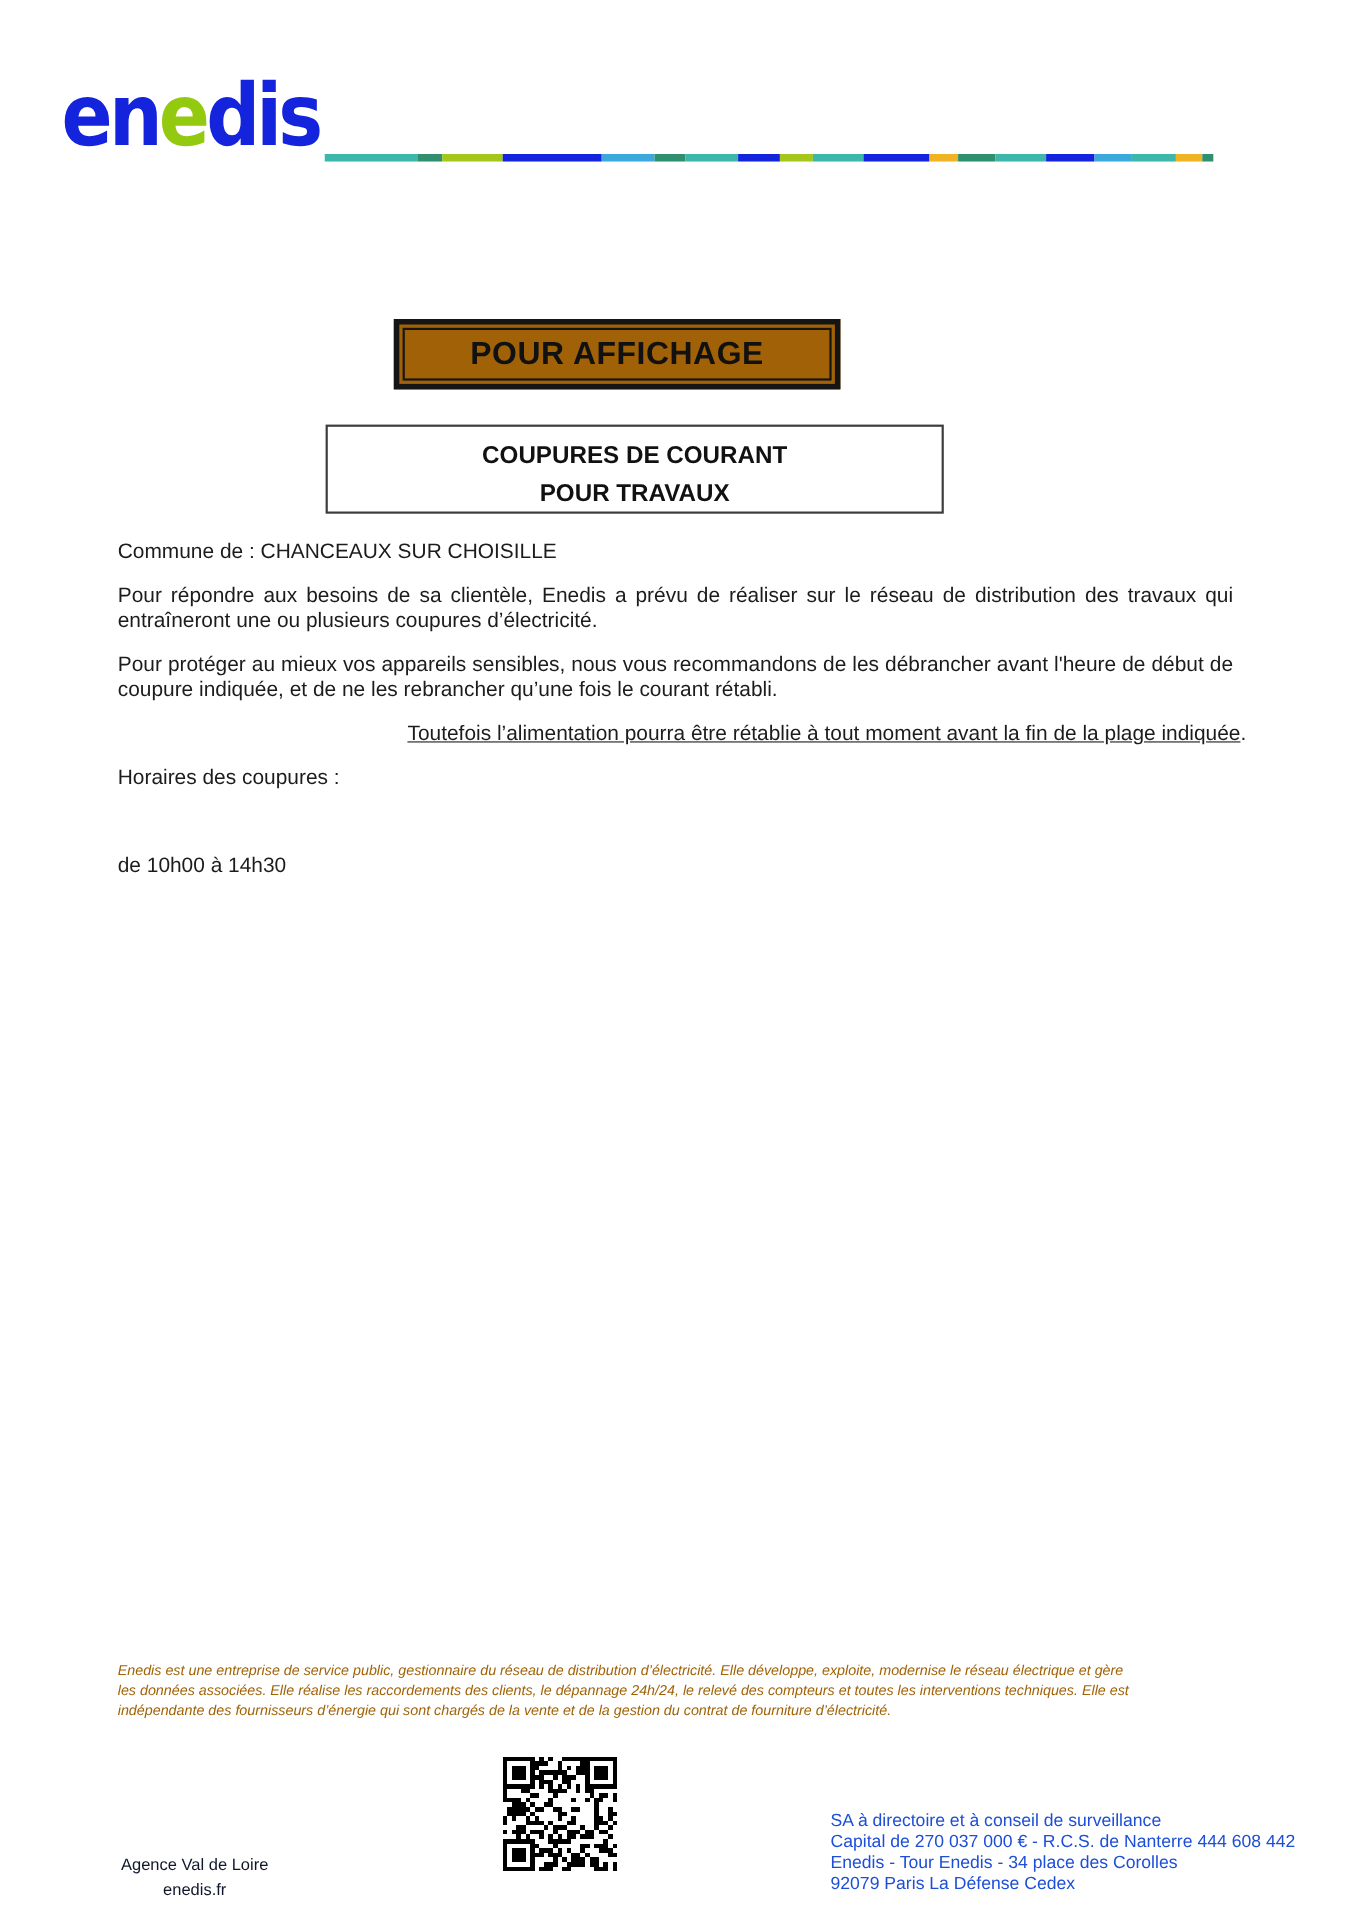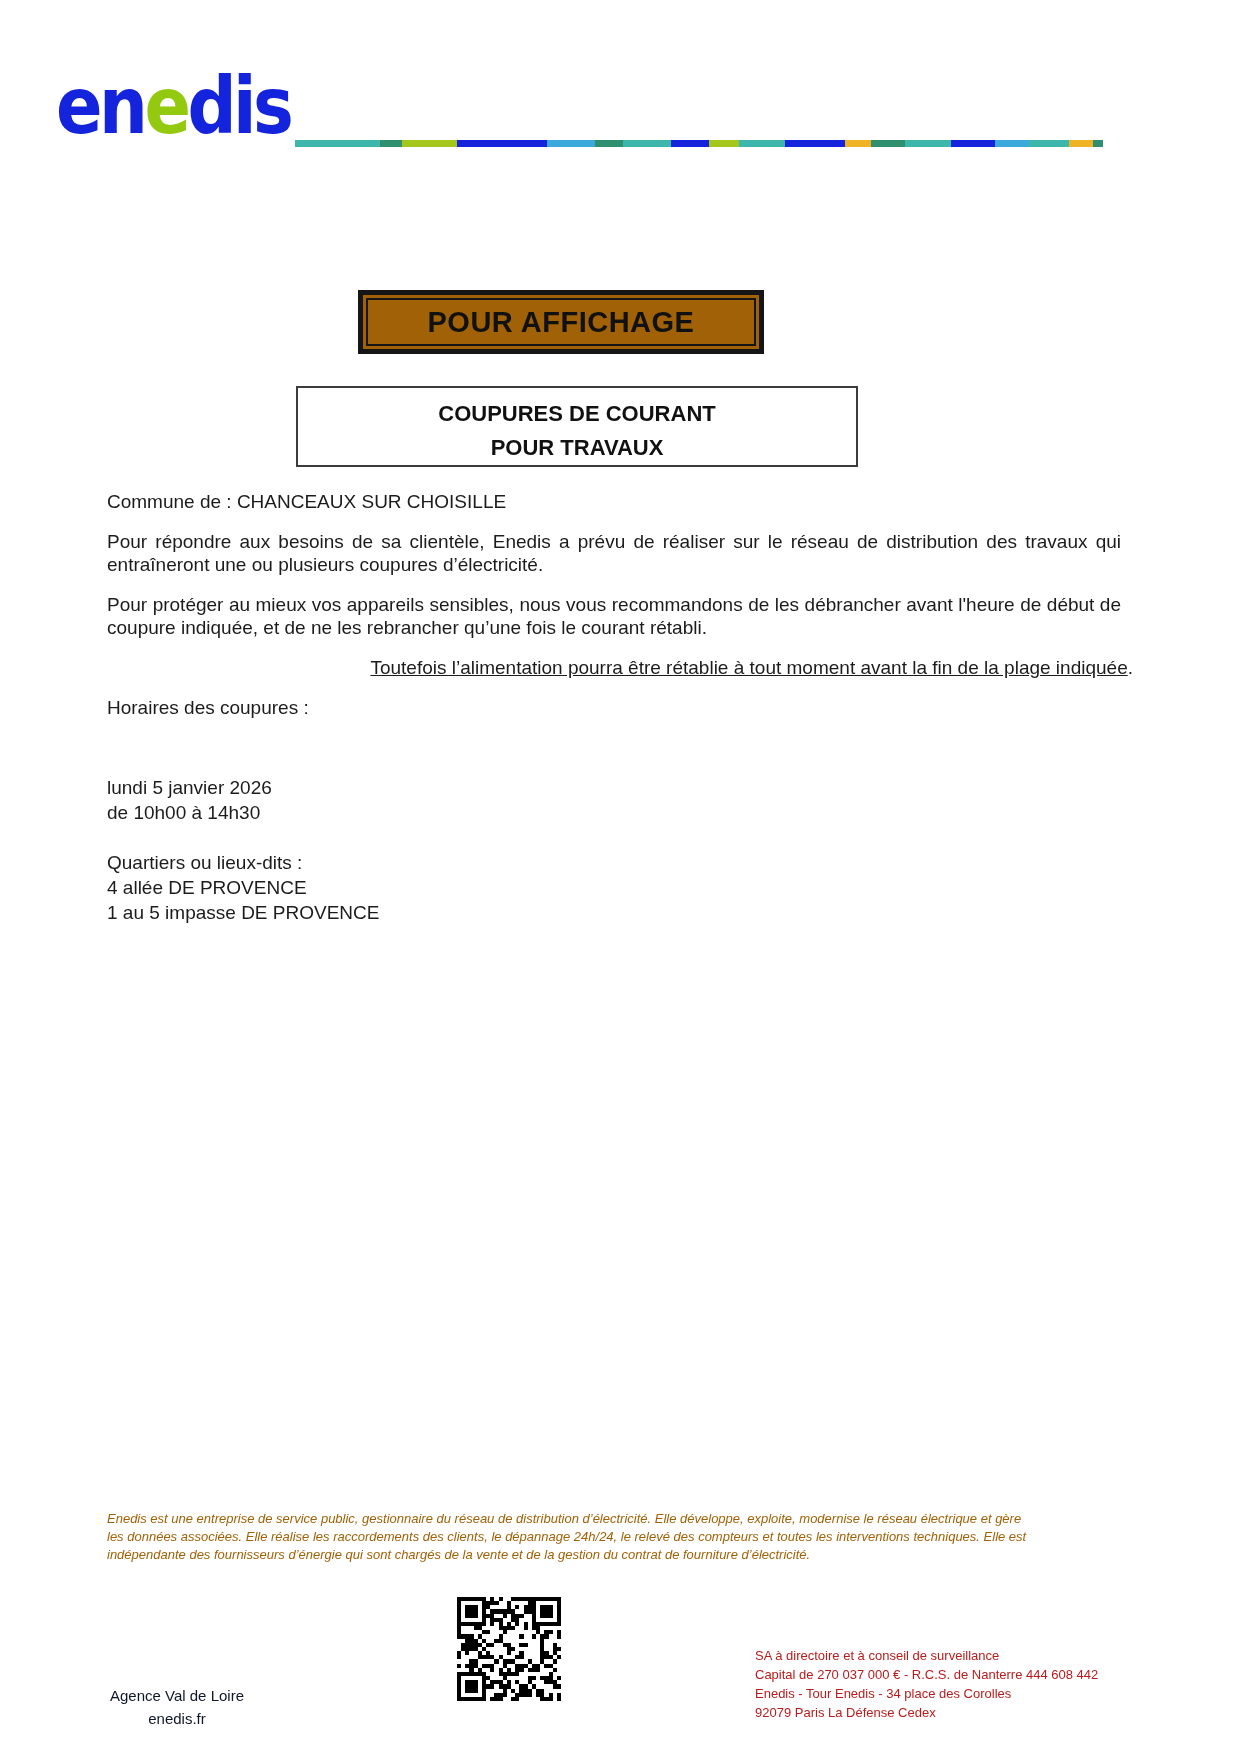--- a/index.html
+++ b/index.html
@@ -55,21 +55,21 @@
     font-size:13px;line-height:18px;font-style:italic;color:#a16207;
   }
   .qr{position:absolute;left:457px;top:1597px;width:104px;height:104px;}
   .agency-block{
     position:absolute;left:110px;top:1684px;
     font-size:15px;line-height:23px;color:#0f172a;text-align:center;
   }
   .agency-block .site{font-weight:normal;}
   .company-block{
     position:absolute;left:755px;top:1646px;
-    font-size:13px;line-height:19px;color:#b91c1c;
+    font-size:16px;line-height:19px;color:#1d4ed8;
   }
 </style>
 </head>
 <body>
 
 <div class="logo">
   <span class="blue">en</span><span class="green">e</span><span class="blue">dis</span>
 </div>
 <div class="sep-line">
     <span style="background: rgb(61, 183, 172); width: 85px;"></span>
@@ -101,27 +101,21 @@
   <div>COUPURES DE COURANT</div>
   <div>POUR TRAVAUX</div>
 </div>
 
 <div class="content">
   <div class="line">Commune de : CHANCEAUX SUR CHOISILLE</div>
   <div class="para">Pour répondre aux besoins de sa clientèle, Enedis a prévu de réaliser sur le réseau de distribution des travaux qui entraîneront une ou plusieurs coupures d’électricité.</div>
   <div class="para">Pour protéger au mieux vos appareils sensibles, nous vous recommandons de les débrancher avant l'heure de début de coupure indiquée, et de ne les rebrancher qu’une fois le courant rétabli.</div>
   <div class="toutefois"><span class="ul">Toutefois l’alimentation pourra être rétablie à tout moment avant la fin de la plage indiquée</span><span>.</span></div>
   <div class="horaires">Horaires des coupures :</div>
-  <div class="sched">lundi 5 janvier 2026</div>
   <div class="sched">de 10h00 à 14h30</div>
-  <div class="quartiers">
-    <div>Quartiers ou lieux-dits :</div>
-    <div>4 allée DE PROVENCE</div>
-    <div>1 au 5 impasse DE PROVENCE</div>
-  </div>
 </div>
 
 <div class="legal">Enedis est une entreprise de service public, gestionnaire du réseau de distribution d’électricité. Elle développe, exploite, modernise le réseau électrique et gère les données associées. Elle réalise les raccordements des clients, le dépannage 24h/24, le relevé des compteurs et toutes les interventions techniques. Elle est indépendante des fournisseurs d’énergie qui sont chargés de la vente et de la gestion du contrat de fourniture d’électricité.</div>
 
 <div class="qr"><svg viewBox="0 0 25 25" width="104" height="104" shape-rendering="crispEdges" fill="#000">
       <rect x="0" y="0" width="1" height="1"></rect>
       <rect x="1" y="0" width="1" height="1"></rect>
       <rect x="2" y="0" width="1" height="1"></rect>
       <rect x="3" y="0" width="1" height="1"></rect>
       <rect x="4" y="0" width="1" height="1"></rect>

